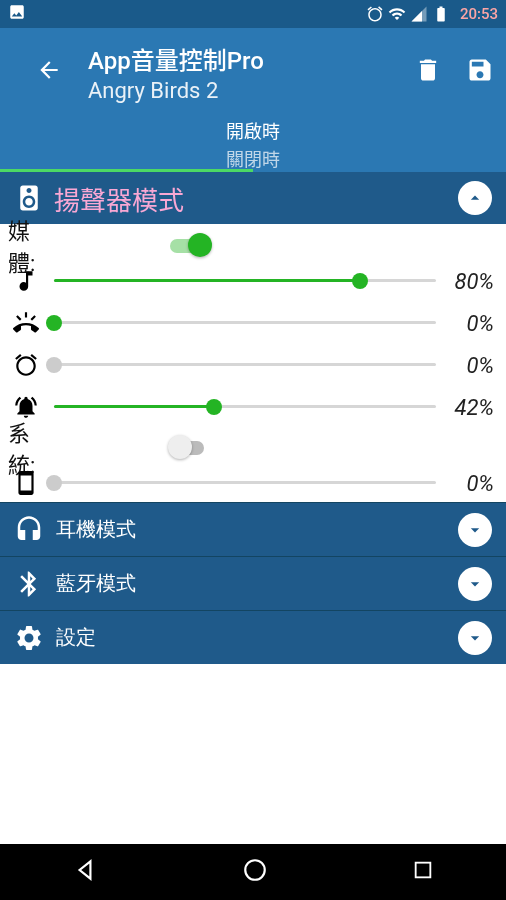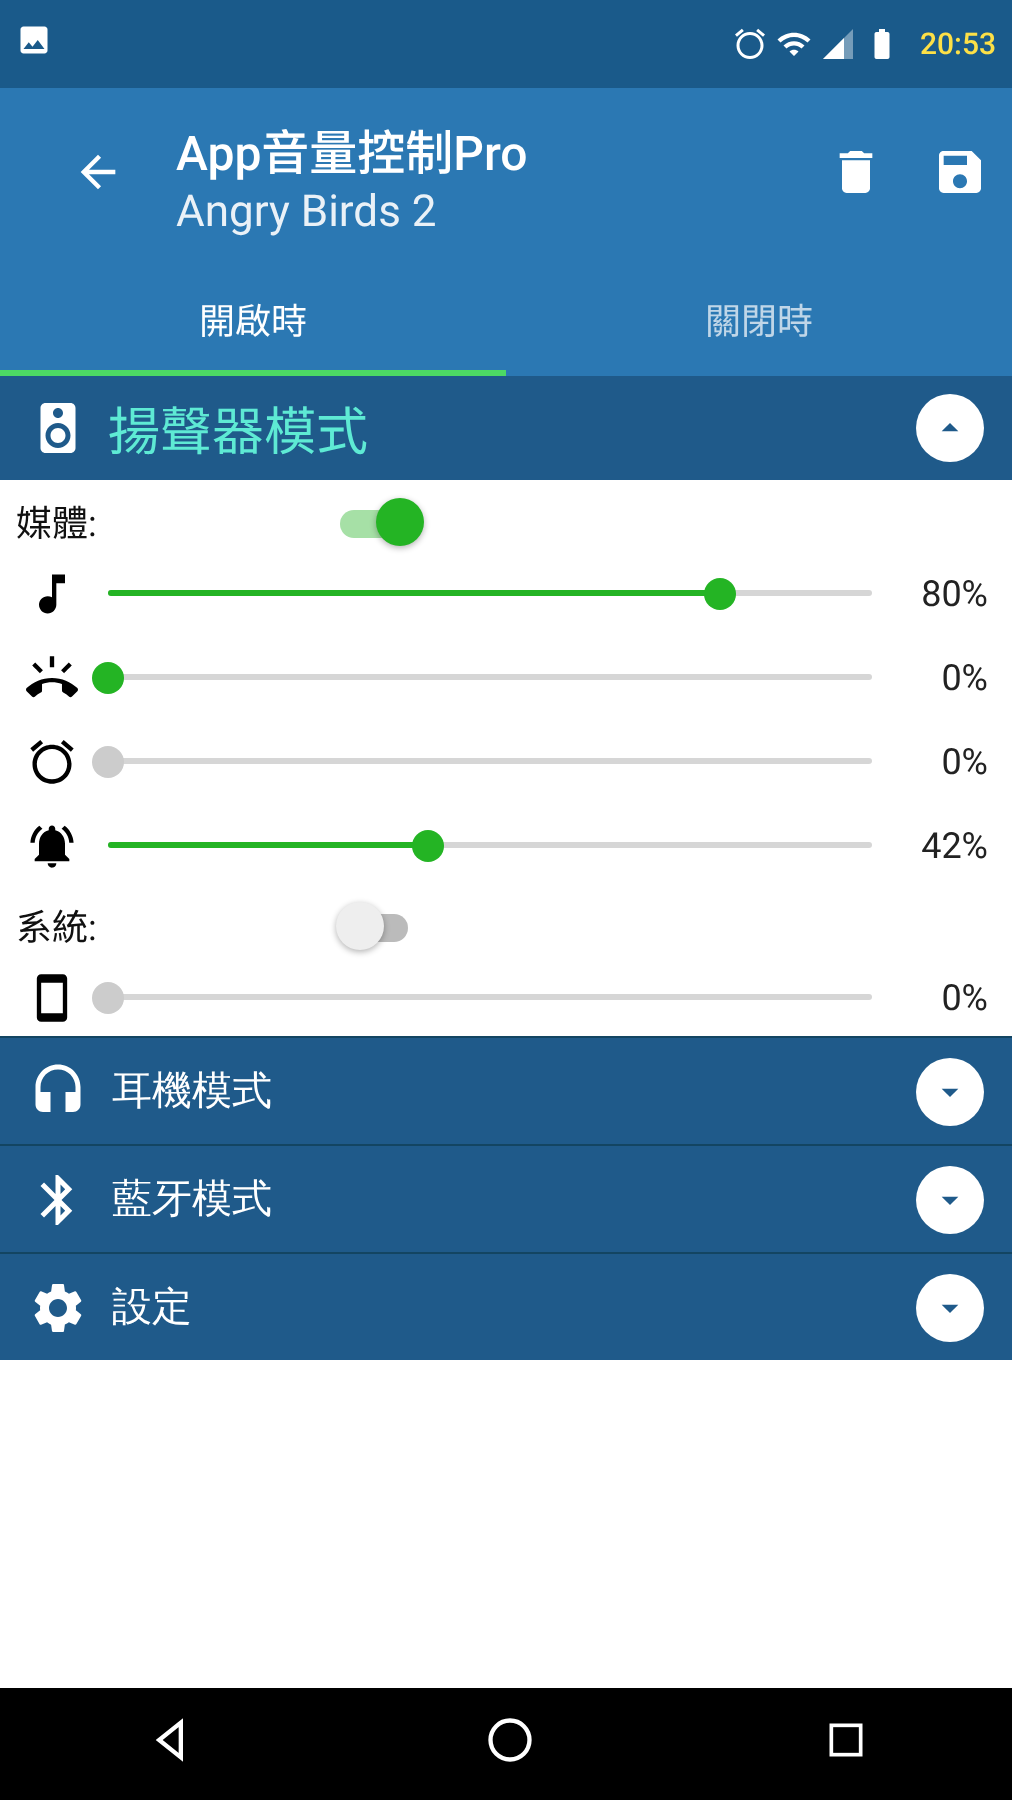--- a/index.html
+++ b/index.html
@@ -1,63 +1,63 @@
 <!DOCTYPE html>
 <html><head>
 <meta charset="utf-8">
 <style>
 * { margin: 0; padding: 0; box-sizing: border-box; font-family: Roboto, "Noto Sans CJK TC", sans-serif; }
 body { width: 506px; height: 900px; background: #fff; overflow: hidden; position: relative; }
 
 
-.status-bar { height: 44px; background: #1a5a8a; display: flex; align-items: center; padding: 0 8px; color: #fde047; font-size: 15px; }
+.status-bar { height: 28px; background: #1a5a8a; display: flex; align-items: center; padding: 0 8px; color: #fca5a5; font-size: 15px; }
 .status-left { flex: 1; }
 .status-right { display: flex; align-items: center; gap: 4px; }
 .status-right svg { width: 18px; height: 18px; fill: #fff; }
 .time { font-weight: 500; margin-left: 6px; }
 
 
 .app-bar { height: 88px; background: #2b78b3; display: flex; align-items: center; padding: 0 12px; }
 .back-icon { color: #fff; margin-right: 26px; }
 .app-titles { flex: 1; color: #fff; }
 .app-title { font-size: 24px; font-weight: 500; }
 .app-subtitle { font-size: 22px; opacity: .9; margin-top: 2px;}
 .app-bar .icon-btn { color: #fff; margin-left: 24px; }
 
 
-.tabs { height: 56px; background: #2b78b3; display: flex; position: relative; }
+.tabs { height: 56px; background: #2b78b3; display: flex; position: relative; flex-direction: column; }
 .tab { flex: 1; display: flex; align-items: center; justify-content: center; color: #fff; font-size: 18px; }
 .tab.inactive { opacity: .7; }
 .tab-indicator { position: absolute; bottom: 0; left: 0; width: 50%; height: 3px; background: #4cd964; }
 
 
-.section-hdr { height: 52px; background: #1f5a8a; display: flex; align-items: center; padding: 0 14px; color: #5eead4; gap: 10px; }
+.section-hdr { height: 52px; background: #1f5a8a; display: flex; align-items: center; padding: 0 14px; color: #f9a8d4; gap: 10px; }
 .section-hdr .sec-label { font-size: 26px; flex: 1; }
 .chev-circle { width: 34px; height: 34px; background: #fff; border-radius: 50%; display: flex; align-items: center; justify-content: center; }
 .chev-circle svg { fill: #1f5a8a; }
 
 
 .vol-block { padding: 4px 8px 0 8px; }
 .vol-top { display: flex; align-items: center; height: 34px; gap: 10px; padding-left: 0; }
-.vol-label { font-size: 18px; color: #111; width: 46px; }
+.vol-label { font-size: 22px; color: #111; width: 46px; }
 .switch { position: relative; width: 40px; height: 24px; }
 .switch-track { position: absolute; top: 6px; left: 0; width: 34px; height: 14px; border-radius: 8px; background: #bbb; }
 .switch-thumb { position: absolute; top: 0; width: 24px; height: 24px; border-radius: 50%; background: #eee; box-shadow: 0 1px 3px rgba(0,0,0,.3); }
 .switch.on .switch-track { background: #a6e0a6; }
 .switch.on .switch-thumb { background: #24b424; left: 18px; }
 .switch.off .switch-thumb { left: -2px; }
 .vol-bottom { display: flex; align-items: center; height: 38px; gap: 10px; }
 .vol-icon { width: 36px; display: flex; justify-content: center; }
 .slider { flex: 1; height: 24px; position: relative; }
 .slider-track { position: absolute; top: 10px; left: 0; right: 0; height: 3px; background: #d6d6d6; border-radius: 2px; }
 .slider-fill { position: absolute; top: 10px; left: 0; height: 3px; background: #24b424; border-radius: 2px; }
 .slider-thumb { position: absolute; top: 4px; width: 16px; height: 16px; border-radius: 50%; background: #24b424; margin-left: -8px; }
 .slider.disabled .slider-fill { background: #ccc; width:0!important; }
 .slider.disabled .slider-thumb { background: #ccc; left:0!important; }
-.pct { width: 52px; text-align: right; font-size: 18px; color: #222; padding-right:4px; }
+.pct { width: 52px; text-align: right; font-size: 22px; color: #222; padding-right:4px;font-style:italic; }
 
 
 .collapsed-sec { height: 54px; background: #1f5a8a; display: flex; align-items: center; padding: 0 14px; color: #fff; gap: 12px; border-top: 1px solid #134562; }
 .collapsed-sec .sec-label { font-size: 20px; flex: 1; font-family: Liberation Serif, serif; }
 .chev-down-circle { width: 34px; height: 34px; background: #fff; border-radius: 50%; display: flex; align-items: center; justify-content: center; }
 
 
 .navbar { position: absolute; bottom: 0; left: 0; right: 0; height: 56px; background: #000; display: flex; align-items: center; justify-content: space-around; }
 .navbar svg { fill: #fff; }
 

